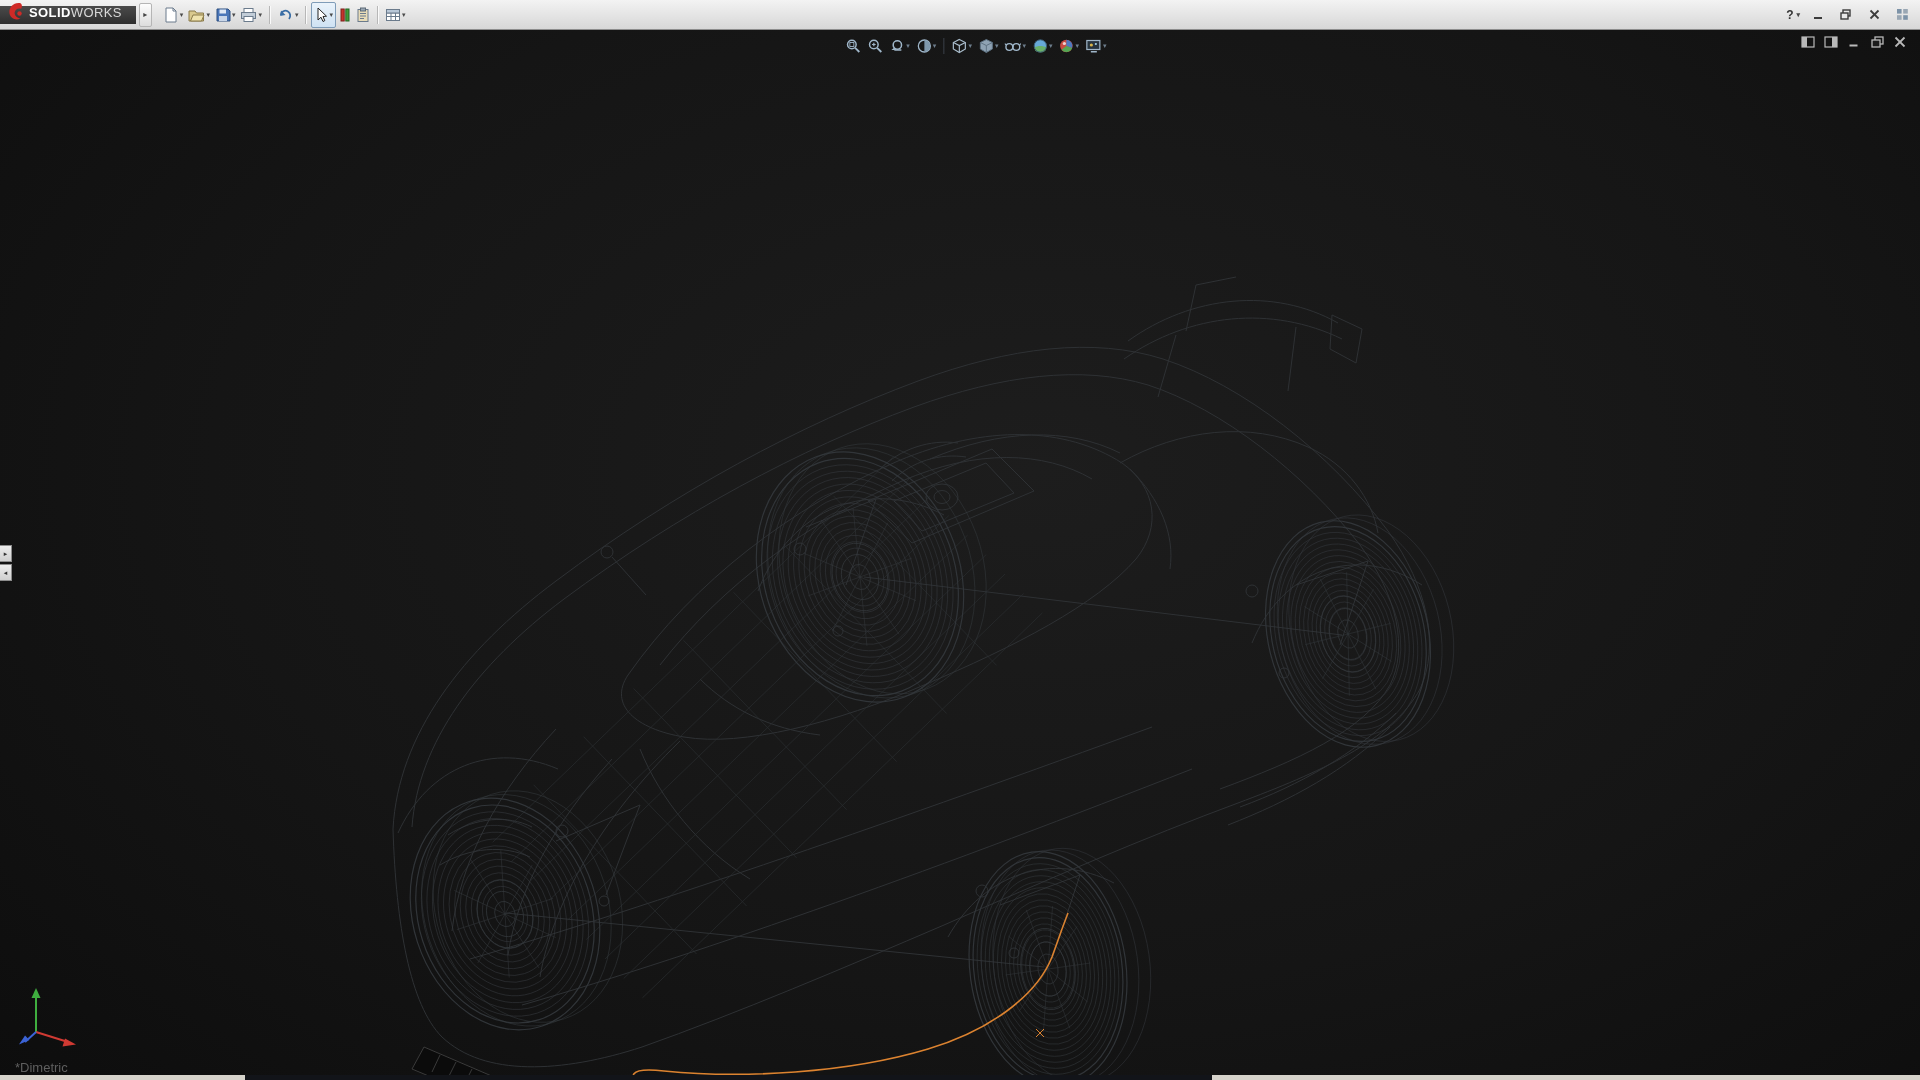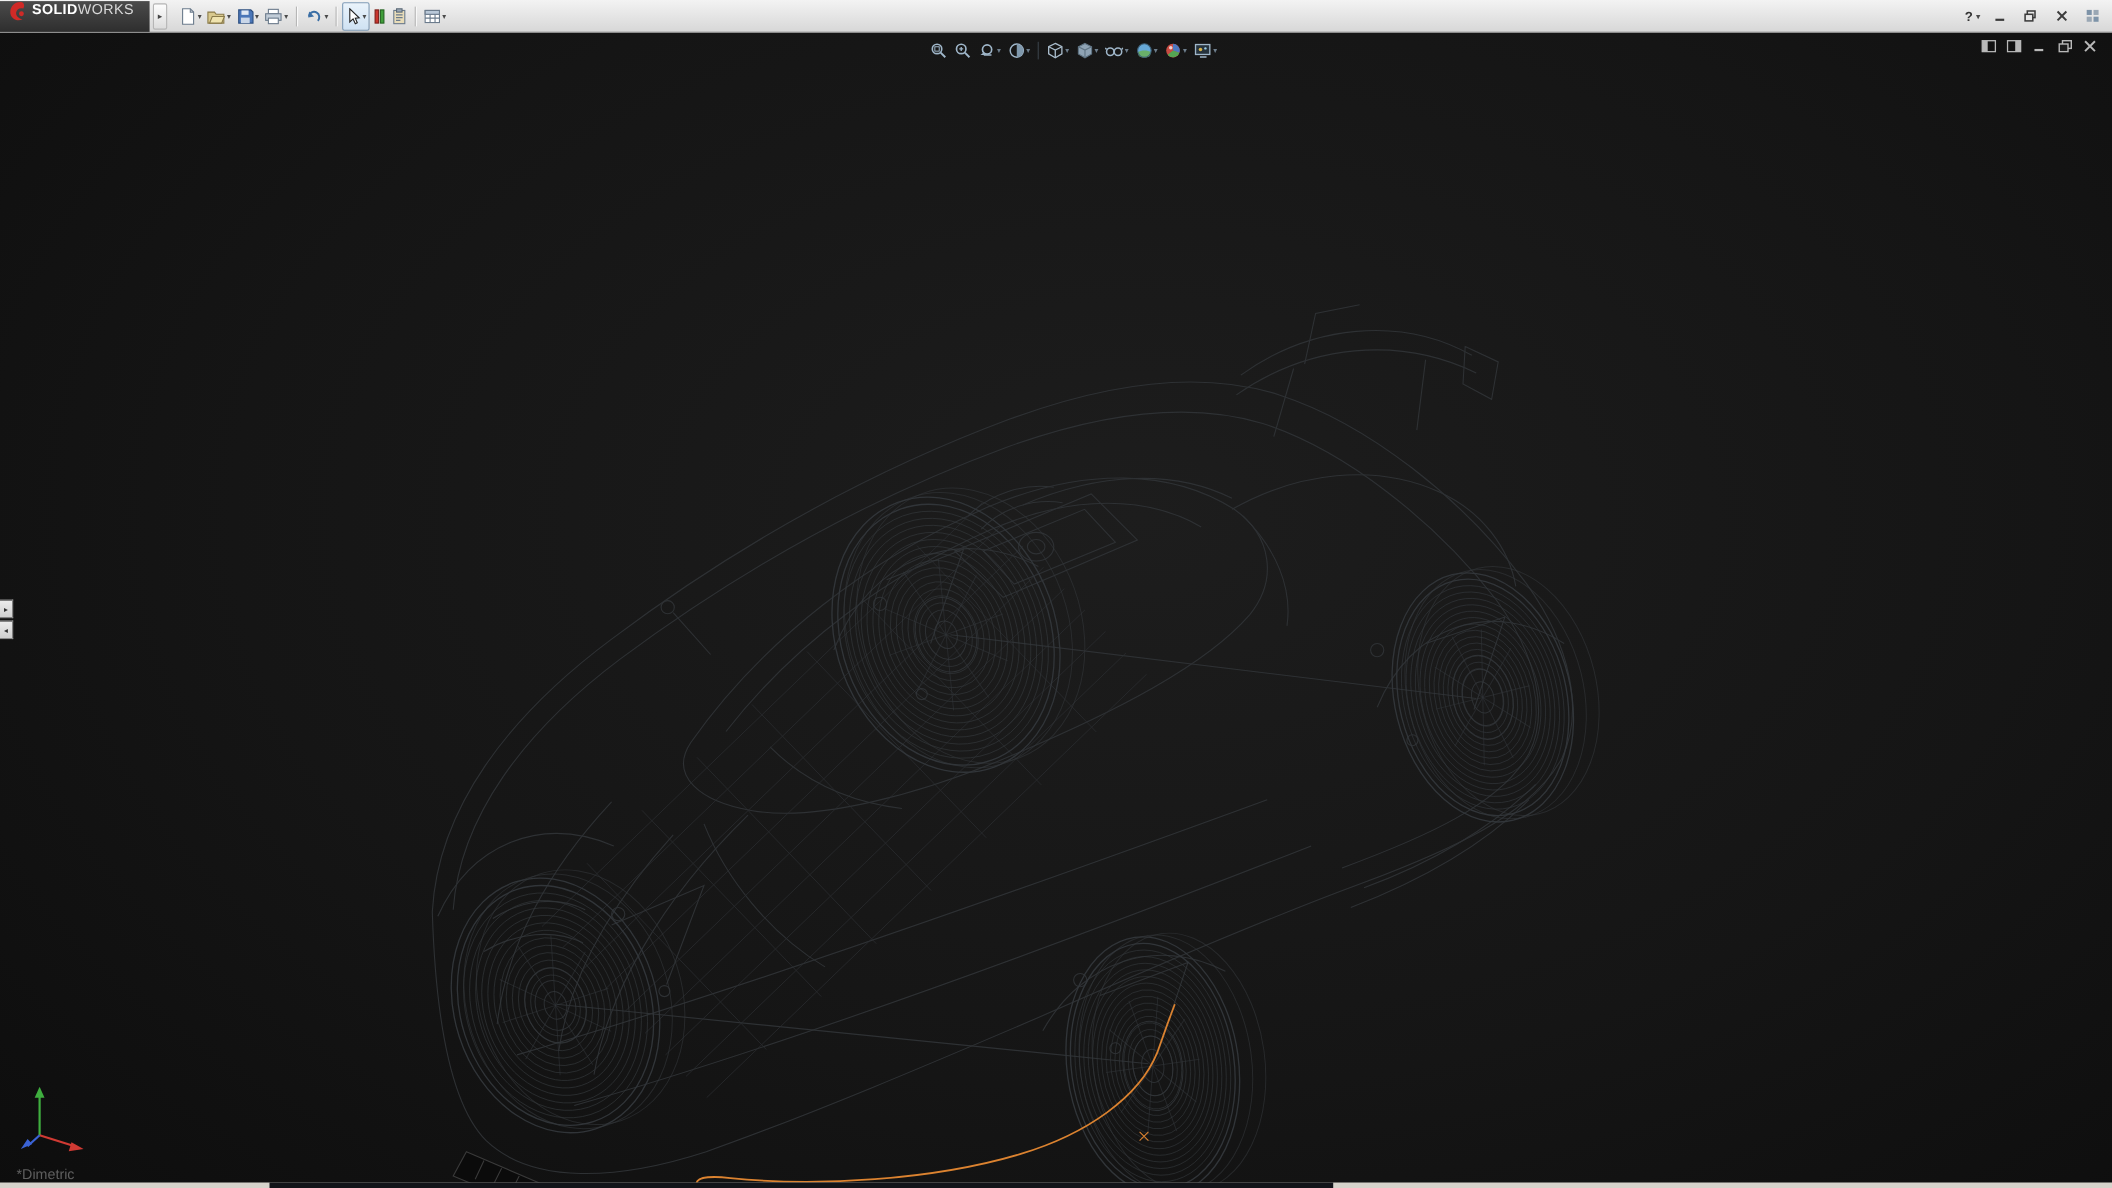--- a/index.html
+++ b/index.html
@@ -9,23 +9,23 @@
     user-select:none;
   }
   
   .titlebar{
     position:absolute;top:0;left:0;right:0;height:29px;
     background:linear-gradient(#f3f3f3,#d7d7d7);
     border-bottom:1px solid #8d8d8d;
     display:flex;align-items:center;z-index:20;
   }
   .logo-block{
-    height:14px;display:flex;align-items:flex-start;gap:5px;
+    height:14px;display:flex;align-items:flex-end;gap:5px;
     background:linear-gradient(#4b4b4b,#2e2e2e);
-    padding:0 14px 14px 8px;color:#fff;flex:0 0 auto;
+    padding:0 14px 4px 8px;color:#fff;flex:0 0 auto;
   }
   .logo-brand{font-size:13px;letter-spacing:.4px;}
   .logo-brand .bold{font-weight:bold;color:#ffffff;}
   .logo-brand .light{font-weight:normal;color:#d8d8d8;}
   .tb-expander{
     width:11px;height:22px;margin:0 3px;display:flex;align-items:center;justify-content:center;
     font-size:8px;color:#444;border:1px solid #b5b5b5;border-radius:2px;
     background:linear-gradient(#fdfdfd,#dcdcdc);
   }
   .tb-group{display:flex;align-items:center;gap:1px;margin-left:6px;}

